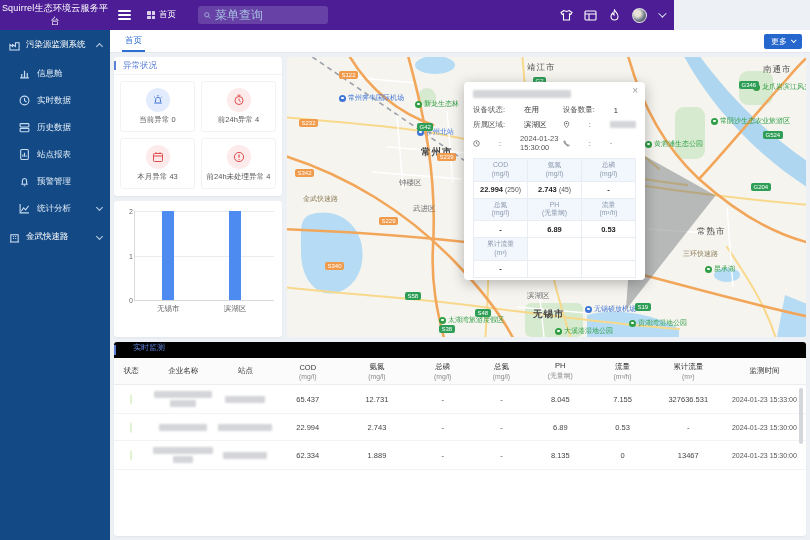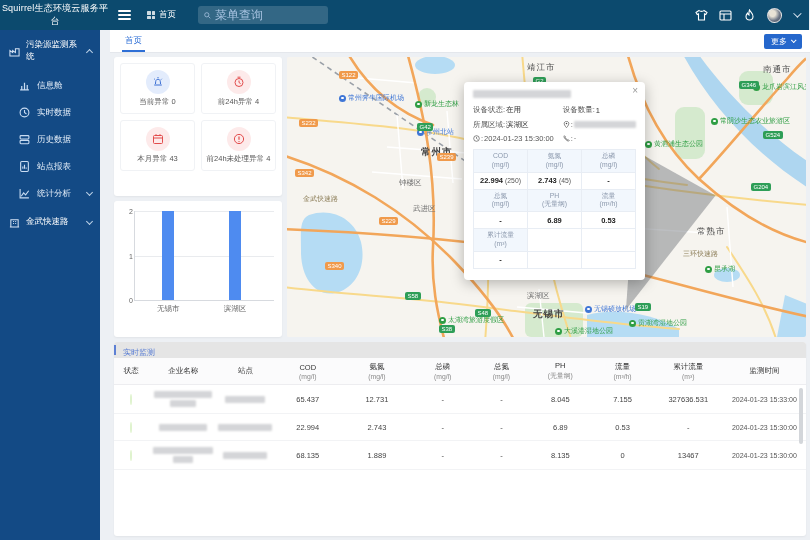--- a/index.html
+++ b/index.html
@@ -1,38 +1,38 @@
 <!DOCTYPE html>
 <html><head>
 <meta charset="utf-8">
 <style>
   * { margin:0; padding:0; box-sizing:border-box; }
   html,body { background:#dfe3e8; }
   body { font-family:"Liberation Sans","DejaVu Sans",sans-serif; }
   .app { position:relative; width:810px; height:540px; overflow:hidden; background:#edf0f4; }
 
   
-  .topbar { position:absolute; left:0; top:0; width:809px; height:30px; background:#0c4a6e; display:flex; align-items:center; z-index:10; }
+  .topbar { position:absolute; left:0; top:0; width:674px; height:30px; background:#4c1d95; display:flex; align-items:center; z-index:10; }
   .logo { width:110px; font-size:9px; color:#fff; text-align:center; letter-spacing:.2px; }
   .hamburger { width:13px; height:10px; margin-left:8px; display:flex; flex-direction:column; justify-content:space-between; cursor:pointer; }
   .hamburger i { display:block; height:1.6px; background:#fff; border-radius:1px; }
   .crumb { display:flex; align-items:center; margin-left:16px; gap:4px; }
   .gridicon { width:8px; height:8px; display:grid; grid-template-columns:3.5px 3.5px; grid-gap:1px; }
   .gridicon i { background:rgba(255,255,255,.8); border-radius:.5px; }
   .crumb span { color:#fff; font-size:8.5px; }
   .searchbox { margin-left:22px; width:130px; height:18px; background:rgba(255,255,255,.16); border-radius:3px; display:flex; align-items:center; padding:0 6px; gap:4px; }
   .searchbox input { background:transparent; border:0; outline:0; color:#dce8f5; font-size:12px; width:100%; font-family:inherit; }
   .searchbox input::placeholder { color:#a9c4e2; }
   .tb-right { margin-left:auto; display:flex; align-items:center; gap:11px; padding-right:10px; }
   .tb-ic { width:13px; height:13px; display:block; }
   .avatar { width:15px; height:15px; border-radius:50%; background:radial-gradient(circle at 35% 35%, #e8e2d6 0 25%, #6d7687 60%, #39414f 100%); border:1px solid rgba(255,255,255,.7); }
   .chev-dn { width:6px; height:6px; border-right:1.4px solid #dbe6f2; border-bottom:1.4px solid #dbe6f2; transform:rotate(45deg) translateY(-2px); }
 
   
-  .sidebar { position:absolute; left:0; top:30px; width:100px; bottom:0; background:#134a85; z-index:9; }
+  .sidebar { position:absolute; left:0; top:30px; width:110px; bottom:0; background:#134a85; z-index:9; }
   .nav-root { display:flex; align-items:center; gap:6px; padding:9px 8px 9px 9px; color:#fff; font-size:8.5px; cursor:pointer; }
   .nav-root .grow { flex:1; }
   .chev-up { width:5px; height:5px; border-right:1.2px solid #bcd2e8; border-bottom:1.2px solid #bcd2e8; transform:rotate(-135deg); margin-top:2px; }
   .chev-d2 { width:5px; height:5px; border-right:1.2px solid #bcd2e8; border-bottom:1.2px solid #bcd2e8; transform:rotate(45deg); margin-bottom:2px; }
   .nav-item { display:flex; align-items:center; gap:7px; padding:7.5px 8px 7.5px 19px; color:#e3edf8; font-size:8.5px; cursor:pointer; }
   .nico { width:11px; height:11px; flex:0 0 11px; }
 
   
   .tabbar { position:absolute; left:110px; top:30px; right:0; height:23px; background:#fff; border-bottom:1px solid #e4e7ec; display:flex; align-items:center; z-index:8; }
   .tab { position:relative; margin-left:12px; height:100%; display:flex; align-items:center; color:#2e6fd6; font-size:8.5px; padding:0 3px; cursor:pointer; }
@@ -85,33 +85,33 @@
   .shield.green { background:#2e9e57; }
   .wedge { position:absolute; left:330px; top:88px; width:112px; height:168px; background:rgba(96,100,108,.42); clip-path:polygon(18% 4%, 88% 30%, 8% 98%); z-index:3; }
 
   
   .popup { position:absolute; left:177px; top:25px; width:181px; height:198px; background:#fff; border-radius:4px; box-shadow:0 3px 14px rgba(0,0,0,.28); z-index:4; padding:8px 9px; }
   .popup .close { position:absolute; right:7px; top:4px; font-size:10px; color:#9a9a9a; cursor:pointer; line-height:1; }
   .redact { background:#d4d5d8; border-radius:1px; filter:blur(1.3px); height:7px; }
   .pp-title { width:98px; height:8px; margin-bottom:7px; }
   .pp-info { display:grid; grid-template-columns:55% 45%; row-gap:4.5px; font-size:7.5px; color:#555; align-items:center; }
   .pp-info b { color:#333; font-weight:normal; }
-  .pp-cell { display:flex; align-items:center; gap:1px; }
+  .pp-cell { display:flex; align-items:center; gap:19px; }
   .pico { width:7px; height:7px; flex:0 0 7px; }
   .pp-table { width:100%; border-collapse:collapse; margin-top:6px; table-layout:fixed; }
   .pp-table th, .pp-table td { border:1px solid #e8edf4; text-align:center; }
   .pp-table th { background:#f2f7fd; color:#8c99ad; font-weight:normal; font-size:6.8px; line-height:1.3; padding:2px 0; }
   .pp-table th.plain { background:#fff; }
   .pp-table td { font-size:7.5px; color:#222; padding:3.5px 0; }
   .pp-table td b { font-weight:bold; }
   .pp-table td .lim { font-weight:normal; color:#555; font-size:6.8px; }
 
   
   .monitor { flex:1; margin-top:5px; display:flex; flex-direction:column; position:relative; }
-  .mon-h { position:relative; height:16px; background:#e5e5e5; display:flex; align-items:flex-end; padding-left:9px; }
+  .mon-h { position:relative; height:16px; background:#000000; display:flex; align-items:flex-start; padding-left:19px; }
   .mon-h::before { content:""; position:absolute; left:0; top:3px; bottom:3px; width:2px; background:#5d80d4; }
   .mon-h span { font-size:8px; color:#5d80d4; }
   .trow { display:flex; align-items:center; }
   .thead { height:27px; background:#fbfbfc; border-bottom:1px solid #ededf0; }
   .tcell { text-align:center; }
   .c0{flex:0 0 5%;} .c1{flex:0 0 10%;} .c2{flex:0 0 8%;} .c3{flex:0 0 10%;} .c4{flex:0 0 10%;}
   .c5{flex:0 0 9%;} .c6{flex:0 0 8%;} .c7{flex:0 0 9%;} .c8{flex:0 0 9%;} .c9{flex:0 0 10%;} .c10{flex:0 0 12%;}
   .hname { font-size:7.5px; color:#333; }
   .hunit { font-size:6.8px; color:#8a8a8a; margin-top:1px; }
   .drow { border-bottom:1px solid #f2f3f5; cursor:pointer; }
@@ -195,20 +195,26 @@
     </div>
     <div class="nav-item">
       <svg class="nico" viewBox="0 0 10 10">
           <rect x="1.5" y=".5" width="7" height="9" rx="1" fill="none" stroke="#c9dcf2" stroke-width="1"></rect>
           <path d="M3.5,7 V5 M5,7 V3.5 M6.5,7 V5.8" stroke="#c9dcf2" stroke-width="1"></path>
         </svg>
       <span>站点报表</span>
     </div>
     <div class="nav-item">
       <svg class="nico" viewBox="0 0 10 10">
+          <path d="M2,7.5 H8 M3,7.5 C3,4 3,2.3 5,2.3 C7,2.3 7,4 7,7.5 M4.3,8.9 H5.7" fill="none" stroke="#c9dcf2" stroke-width="1"></path>
+        </svg>
+      <span>预警管理</span>
+    </div>
+    <div class="nav-item">
+      <svg class="nico" viewBox="0 0 10 10">
           <path d="M1,1 V9 H9" fill="none" stroke="#c9dcf2" stroke-width="1"></path>
           <path d="M2,7.5 L4.2,4.5 L6,6.2 L8.8,2.5" fill="none" stroke="#c9dcf2" stroke-width="1"></path>
         </svg>
       <span style="flex:1">统计分析</span>
       <span class="chev-d2"></span>
     </div>
     <div class="nav-root">
       <svg class="nico" viewBox="0 0 12 12">
           <path d="M2,11 V3 H10 V11 M1,11 H11 M4.5,5 H5.5 M6.8,5 H7.8 M4.5,7.2 H5.5 M6.8,7.2 H7.8" fill="none" stroke="#d7e4f5" stroke-width="1.1"></path>
         </svg>
@@ -225,20 +231,23 @@
         <span>更多</span>
         <span class="cv"></span>
       </button>
   </div>
 
   <main class="main">
     <div class="toprow">
       <div class="leftcol">
 
         <section class="card" style="flex:0 0 139px">
+          <div class="card-h">
+              <span>异常状况</span>
+            </div>
           <div class="tiles">
             <div class="tile">
               <span class="tico blue">
                 <svg width="12" height="12" viewBox="0 0 12 12">
                     <path d="M3.5,8 C3.5,4.5 4.2,3.2 6,3.2 C7.8,3.2 8.5,4.5 8.5,8 M2.2,9 H9.8 M6,1 V2 M2.2,2.8 L3,3.6 M9.8,2.8 L9,3.6" fill="none" stroke="currentColor" stroke-width="1"></path>
                   </svg>
               </span>
               <span class="lab"><span>当前异常</span>&nbsp;<span>0</span></span>
             </div>
             <div class="tile">
@@ -607,21 +616,21 @@
             <div class="rstack">
               <span class="redact" style="width:60px"></span>
               <span class="redact" style="width:20px"></span>
             </div>
           </div>
         <div class="tcell c2">
             <div class="rstack">
               <span class="redact" style="width:44px"></span>
             </div>
           </div>
-        <div class="tcell c3">68.135</div>
+        <div class="tcell c3">62.334</div>
         <div class="tcell c4">1.889</div>
         <div class="tcell c5">-</div>
         <div class="tcell c6">-</div>
         <div class="tcell c7">8.135</div>
         <div class="tcell c8">0</div>
         <div class="tcell c9">13467</div>
         <div class="tcell c10 time">2024-01-23 15:30:00</div>
       </div>
 
       <div class="vscroll"></div>

